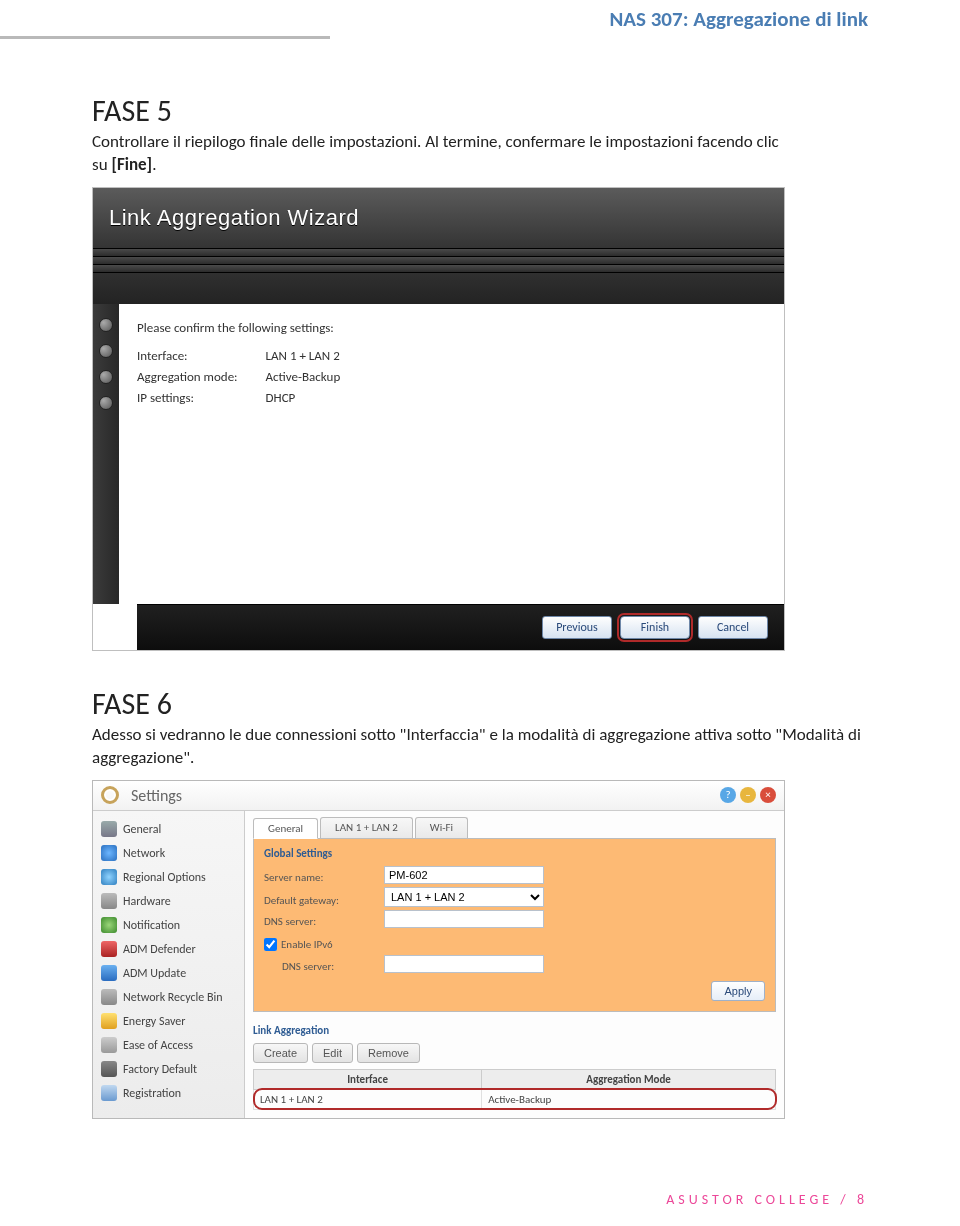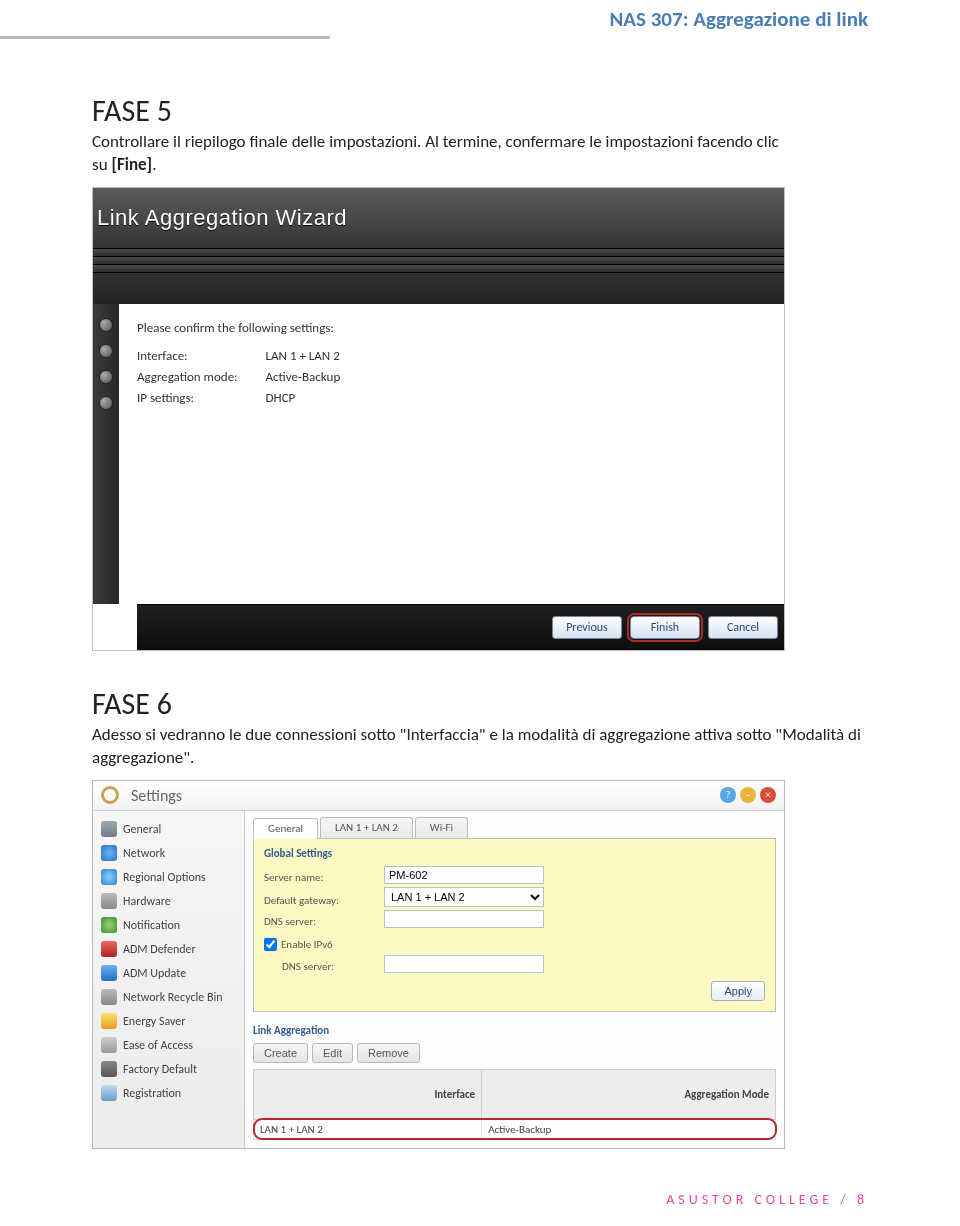--- a/index.html
+++ b/index.html
@@ -45,21 +45,21 @@
     background: #fff;
     border: 1px solid #bfbfbf;
     margin-top: 6px;
   }
   .wizard-header {
     height: 60px;
     background: linear-gradient(#5b5b5b, #343434);
     color: #fff;
     display: flex;
     align-items: center;
-    padding-left: 4px;
+    padding-left: 16px;
     font-family: "Segoe UI", Arial, sans-serif;
     font-size: 22px;
     letter-spacing: 0.5px;
     text-shadow: 0 1px 0 #000;
   }
   .wizard-stripes div {
     height: 8px;
     background: linear-gradient(#4a4a4a, #2c2c2c);
     border-top: 1px solid #000;
   }
@@ -96,21 +96,21 @@
   .wizard-content .confirm-line { margin-bottom: 10px; font-size: 13px; }
   .wizard-content table { border-collapse: collapse; }
   .wizard-content td { padding: 3px 28px 3px 0; white-space: nowrap; }
   .wizard-footer {
     height: 46px;
     background: linear-gradient(#202020,#0d0d0d);
     display: flex;
     justify-content: flex-end;
     align-items: center;
     gap: 8px;
-    padding-right: 6px;
+    padding-right: 16px;
     border-top: 1px solid #000;
     margin-left: 44px;
   }
   .wiz-btn {
     min-width: 70px;
     height: 23px;
     background: linear-gradient(#fefefe,#d7e3f1);
     border: 1px solid #6e87a8;
     border-radius: 3px;
     font-size: 12px;
@@ -211,21 +211,21 @@
   }
   .tab.active {
     background: #fff;
     border-bottom: 1px solid #fff;
     position: relative; top: 1px;
   }
   .panel {
     border: 1px solid #bcbcbc;
     border-top: none;
     padding: 8px 10px 10px 10px;
-    background: #fef9c3;
+    background: #fdba74;
   }
   .section-title {
     font-weight: 700; color: #2f5c93;
     font-size: 11px; margin-bottom: 6px;
   }
   .form-row {
     display: flex; align-items: flex-end; gap: 10px;
     margin: 3px 0;
     font-size: 11px; color: #555;
   }
@@ -255,22 +255,22 @@
   .grey-btn {
     height: 20px; padding: 0 10px;
     border: 1px solid #b8b8b8;
     background: linear-gradient(#f7f7f7,#e3e3e3);
     border-radius: 3px; font-size: 11px; color:#555;
   }
   .agg-table {
     width: 100%; border-collapse: collapse; font-size:11px;
   }
   .agg-table th {
-    text-align:right; background:#ededed; border:1px solid #ccc;
-    padding:18px 6px; font-weight:700; color:#444;
+    text-align:center; background:#ededed; border:1px solid #ccc;
+    padding:3px 6px; font-weight:700; color:#444;
   }
   .agg-table td {
     border:1px solid #e0e0e0; padding:3px 6px; color:#444;
   }
   .agg-table tbody tr { outline: 2px solid #b02a2a; outline-offset:-1px; border-radius:8px;}
   .agg-table tbody tr td:first-child { border-top-left-radius:8px; border-bottom-left-radius:8px;}
   .footer-text {
     position: absolute;
     right: 92px; bottom: 18px;
     letter-spacing: 4px;

